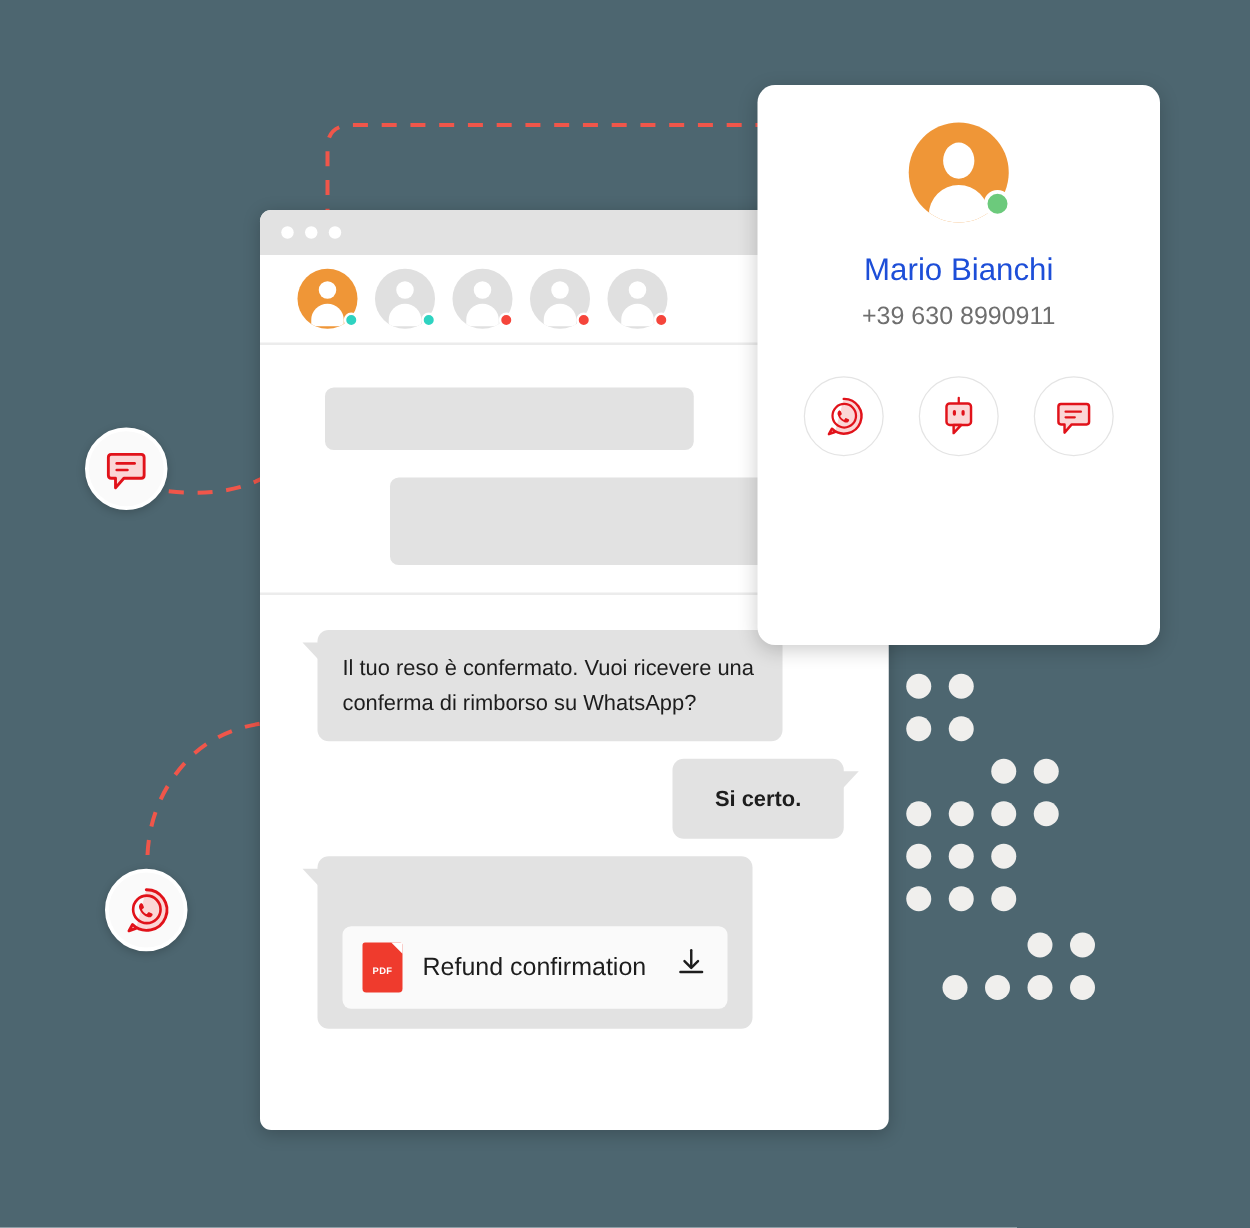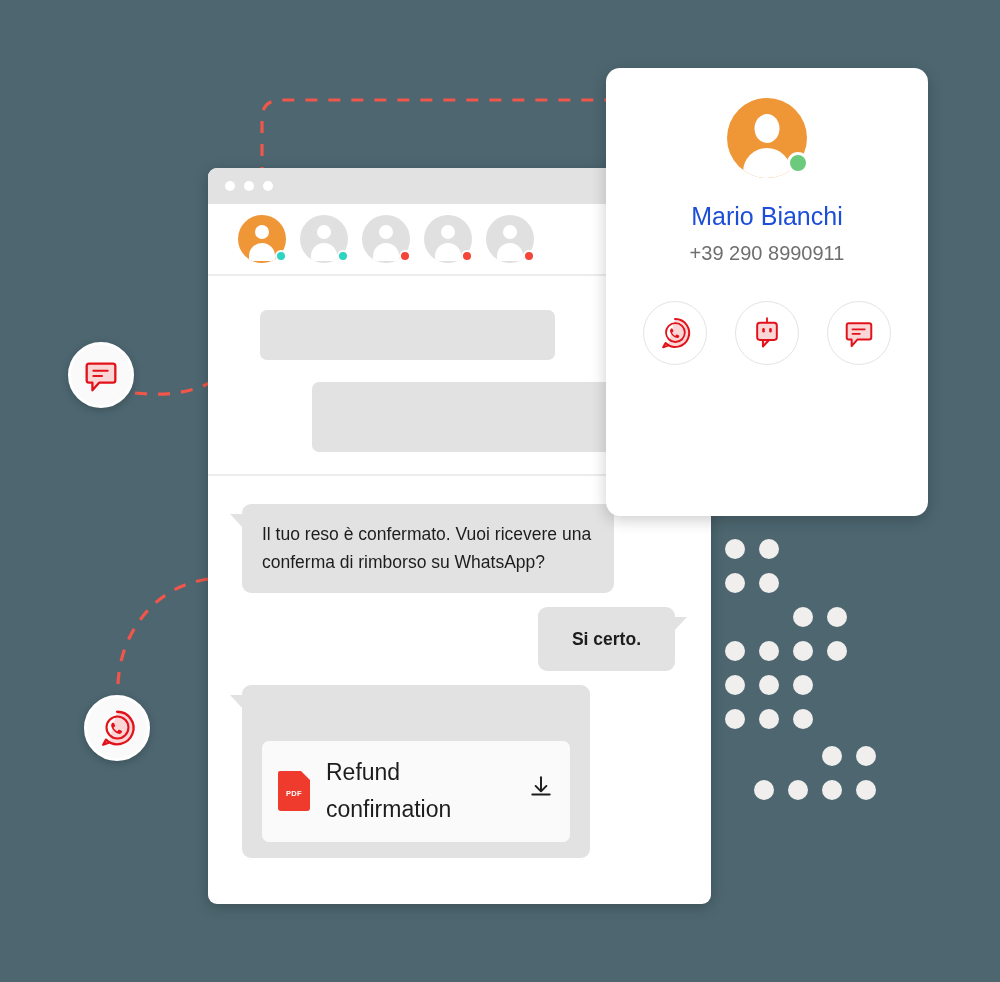--- a/index.html
+++ b/index.html
@@ -82,21 +82,21 @@
   
   #skeleton { padding: 26px 0 0 0; border-bottom: 2px solid #ececec; height: 200px; }
   .skel {
     background: #e2e2e2;
     border-radius: 7px;
   }
   .skel.one { height: 50px; margin: 8px 0 0 52px; width: 295px; }
   .skel.two { height: 70px; margin: 22px 0 0 104px; width: 330px; }
 
   
-  #chat { padding: 28px 0 0 0; position: relative; }
+  #chat { padding: 28px 0 0 12px; position: relative; }
   .row { display: flex; margin-bottom: 14px; }
   .row.left { justify-content: flex-start; padding-left: 34px; }
   .row.right { justify-content: flex-end; padding-right: 36px; font-weight: bold; }
 
   .bubble {
     position: relative;
     background: #e2e2e2;
     border-radius: 9px;
     padding: 16px 20px;
     font-size: 17.5px;
@@ -147,21 +147,21 @@
     border-style: solid;
     border-width: 0 9px 9px 0;
     border-color: transparent #ffffff transparent transparent;
   }
   .pdf-label {
     position: absolute; left: 0; right: 0; top: 17px;
     text-align: center;
     font-size: 7.5px; font-weight: bold;
     color: #ffffff; letter-spacing: .3px;
   }
-  .attach-name { flex: 1 1 auto; font-size: 23px; color: #1d1d1d; }
+  .attach-name { flex: 1 1 auto; font-size: 20px; color: #1d1d1d; }
 
   
   #card {
     position: absolute;
     left: 606px; top: 68px;
     width: 322px; height: 448px;
     background: #ffffff;
     border-radius: 14px;
     box-shadow: 0 4px 16px rgba(0,0,0,0.20);
     text-align: center;
@@ -383,21 +383,21 @@
 
     <div id="card-avatar">
       <div class="big-circle">
         <span class="big-head"></span>
         <span class="big-body"></span>
       </div>
       <span class="big-status"></span>
     </div>
 
     <div id="card-name">Mario Bianchi</div>
-    <div id="card-phone">+39 290 8990911</div>
+    <div id="card-phone">+39 630 8990911</div>
 
 
     <div id="channel-row">
 
       <div class="ch-btn">
         <svg width="36" height="36" viewBox="0 0 44 44">
           <path d="M22 5 A17 17 0 1 1 10.5 34.2 L7.5 39.5 L13.4 37.4" fill="#fbd6d6" stroke="#e1121a" stroke-width="2.4" stroke-linecap="round" stroke-linejoin="round"></path>
           <circle cx="22.5" cy="21.5" r="11.5" fill="none" stroke="#e1121a" stroke-width="2.2"></circle>
           <path d="M18.2 16.2 c-0.5 0 -1.1 0.2 -1.5 0.8 c-0.5 0.7 -1.1 1.8 -0.6 3.5
                    c0.6 1.9 2.1 4.3 4.2 5.9 c2.3 1.7 4.3 2 5.3 1.6 c0.9 -0.4 1.6 -1.2 1.7 -2

